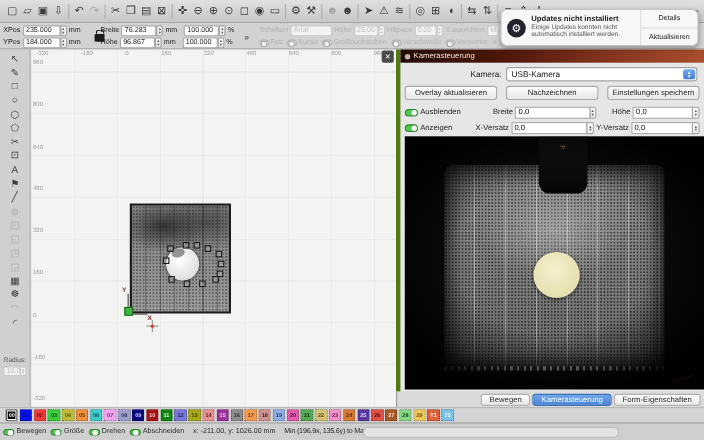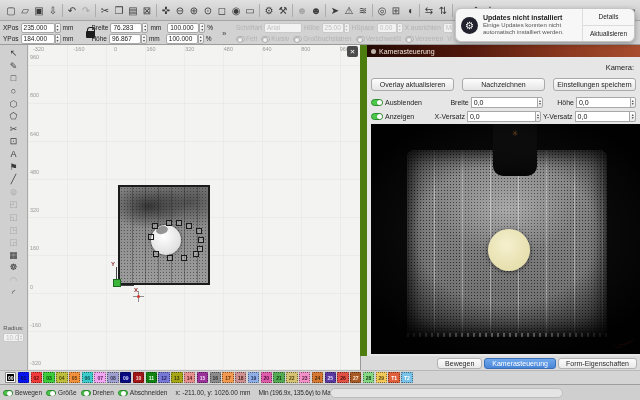--- a/index.html
+++ b/index.html
@@ -91,21 +91,21 @@
 .axis-x{position:absolute;left:93px;top:240px;width:13px;height:1px;background:#444}
 .ylab{position:absolute;left:83px;top:216px;font-size:6px;font-weight:bold;color:#8a2a2a}
 .xlab{position:absolute;left:106px;top:242px;font-size:6px;font-weight:bold;color:#8a2a2a}
 .cross{position:absolute;left:105px;top:246px;width:11px;height:11px}
 .cross .cv{position:absolute;left:5px;top:0;width:1px;height:11px;background:#8f8f8f}
 .cross .ch{position:absolute;left:0;top:5px;width:11px;height:1px;background:#8f8f8f}
 .cross .cd{position:absolute;left:4px;top:4px;width:3px;height:3px;border-radius:50%;background:#d03a2a}
 
 
 .panel{position:absolute;left:360px;top:45px;width:280px;height:311px;background:#e6e6e6;
-  border-left:7px solid #4d7c0f}
+  border-left:4px solid #4d7c0f}
 .phead{height:12px;background:linear-gradient(90deg,#230a04,#4f170b 35%,#87361e 70%,#a84e2e);
   display:flex;align-items:center;color:#f2e4da;font-size:7px;padding-left:4px;gap:3px}
 .phead-dot{width:5px;height:5px;border-radius:50%;background:#d8d0c8;opacity:.85}
 .krow{position:absolute;left:0;top:16px;right:6px;height:13px;display:flex;justify-content:flex-end;
   align-items:center;gap:4px}
 .klabel{font-size:7.5px;color:#222}
 .select{width:174px;height:13px;background:#fff;border:1px solid #a5a5a5;border-radius:3px;
   display:flex;align-items:center;padding-left:4px;font-size:7.5px;color:#111;position:relative}
 .selcap{position:absolute;right:1px;top:1px;bottom:1px;width:11px;
   background:linear-gradient(#74aaee,#3f7fd6);border-radius:2px;color:#fff;font-size:4px;
@@ -502,20 +502,27 @@
     </div>
   </div>
 
   <div class="panel">
     <div class="phead">
       <span class="phead-dot"></span>
       <span>Kamerasteuerung</span>
     </div>
     <div class="krow">
       <span class="klabel">Kamera:</span>
+      <span class="select">
+        <span>USB-Kamera</span>
+        <span class="selcap">
+            <span>▲</span>
+            <span>▼</span>
+          </span>
+      </span>
     </div>
     <div class="btnrow">
 
         <span class="btn">Overlay aktualisieren</span>
 
         <span class="btn">Nachzeichnen</span>
 
         <span class="btn">Einstellungen speichern</span>
 
     </div>

